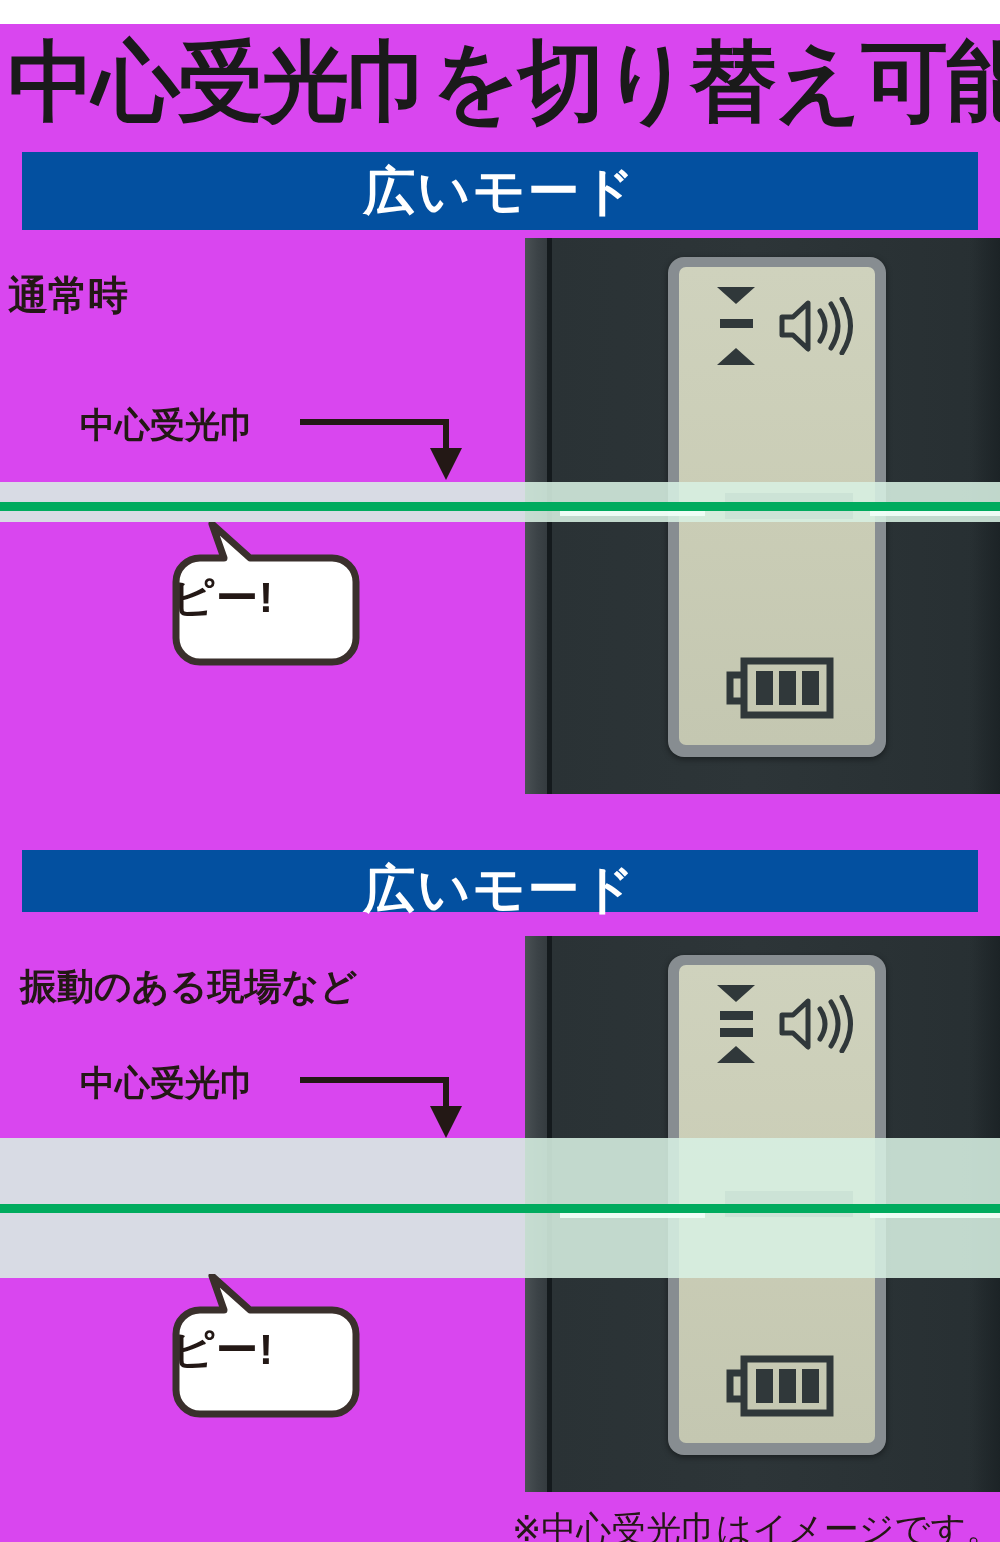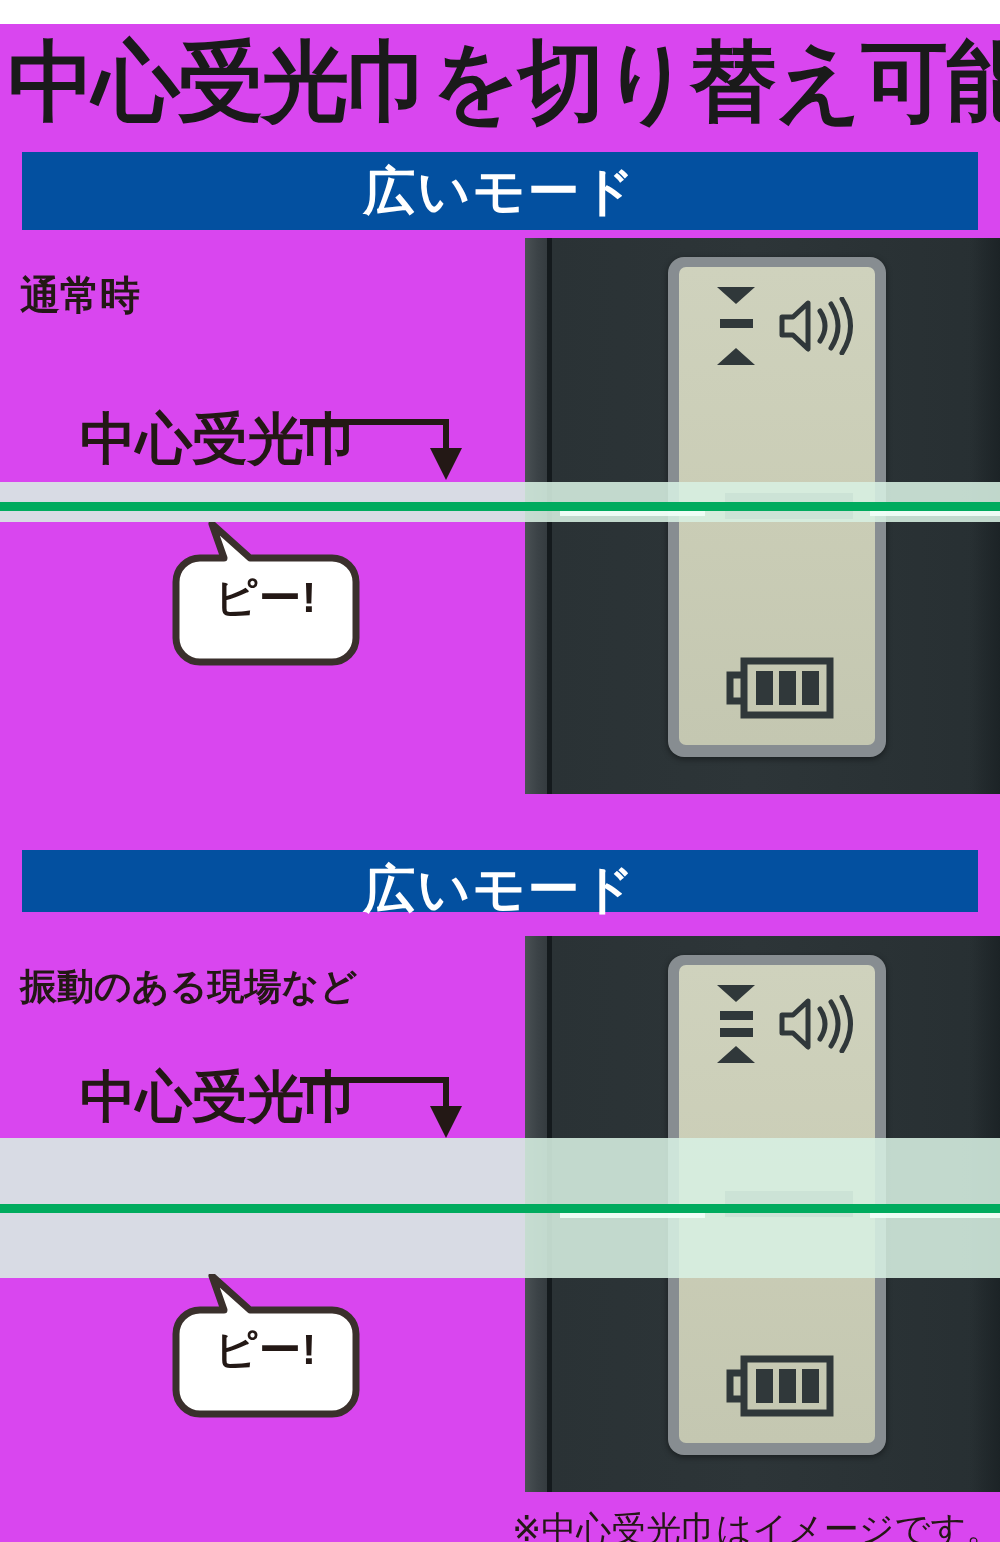--- a/index.html
+++ b/index.html
@@ -53,21 +53,21 @@
 
   
   .caption {
     position: absolute;
     font-size: 40px;
     font-weight: bold;
     color: #231815;
     white-space: nowrap;
     letter-spacing: 0px;
   }
-  .caption-normal { left: 20px; top: 244px; }
+  .caption-normal { left: 8px; top: 244px; }
   .caption-vibration { left: 20px; top: 938px; font-size: 37px; }
 
   
   .device {
     position: absolute;
     overflow: hidden;
     background: #262e31;
   }
   .device-narrow { left: 525px; top: 214px; width: 475px; height: 556px; }
   .device-wide   { left: 525px; top: 912px; width: 475px; height: 556px; }
@@ -203,21 +203,21 @@
   .glow {
     position: absolute;
     height: 5px;
     background: #f2fff8;
     opacity: .9;
   }
 
   
   .leader-label {
     position: absolute;
-    font-size: 56px;
+    font-size: 35px;
     font-weight: bold;
     color: #231815;
     white-space: nowrap;
   }
   .leader-label-narrow { left: 80px; top: 378px; }
   .leader-label-wide   { left: 80px; top: 1036px; }
 
   .leader-svg { position: absolute; }
   .leader-svg-narrow { left: 300px; top: 384px; width: 180px; height: 78px; }
   .leader-svg-wide   { left: 300px; top: 1042px; width: 180px; height: 78px; }
@@ -225,21 +225,20 @@
   
   .bubble-wrap { position: absolute; }
   .bubble-wrap-narrow { left: 172px; top: 498px; width: 188px; height: 146px; }
   .bubble-wrap-wide   { left: 172px; top: 1250px; width: 188px; height: 146px; }
 
   .bubble-text {
     position: absolute;
     left: 0;
     top: 48px;
     width: 188px;
-    text-align: center;
     font-size: 42px;
     font-weight: bold;
     color: #231815;
     letter-spacing: 1px;
     pointer-events: none;
   }
 
   
   .footnote {
     position: absolute;

